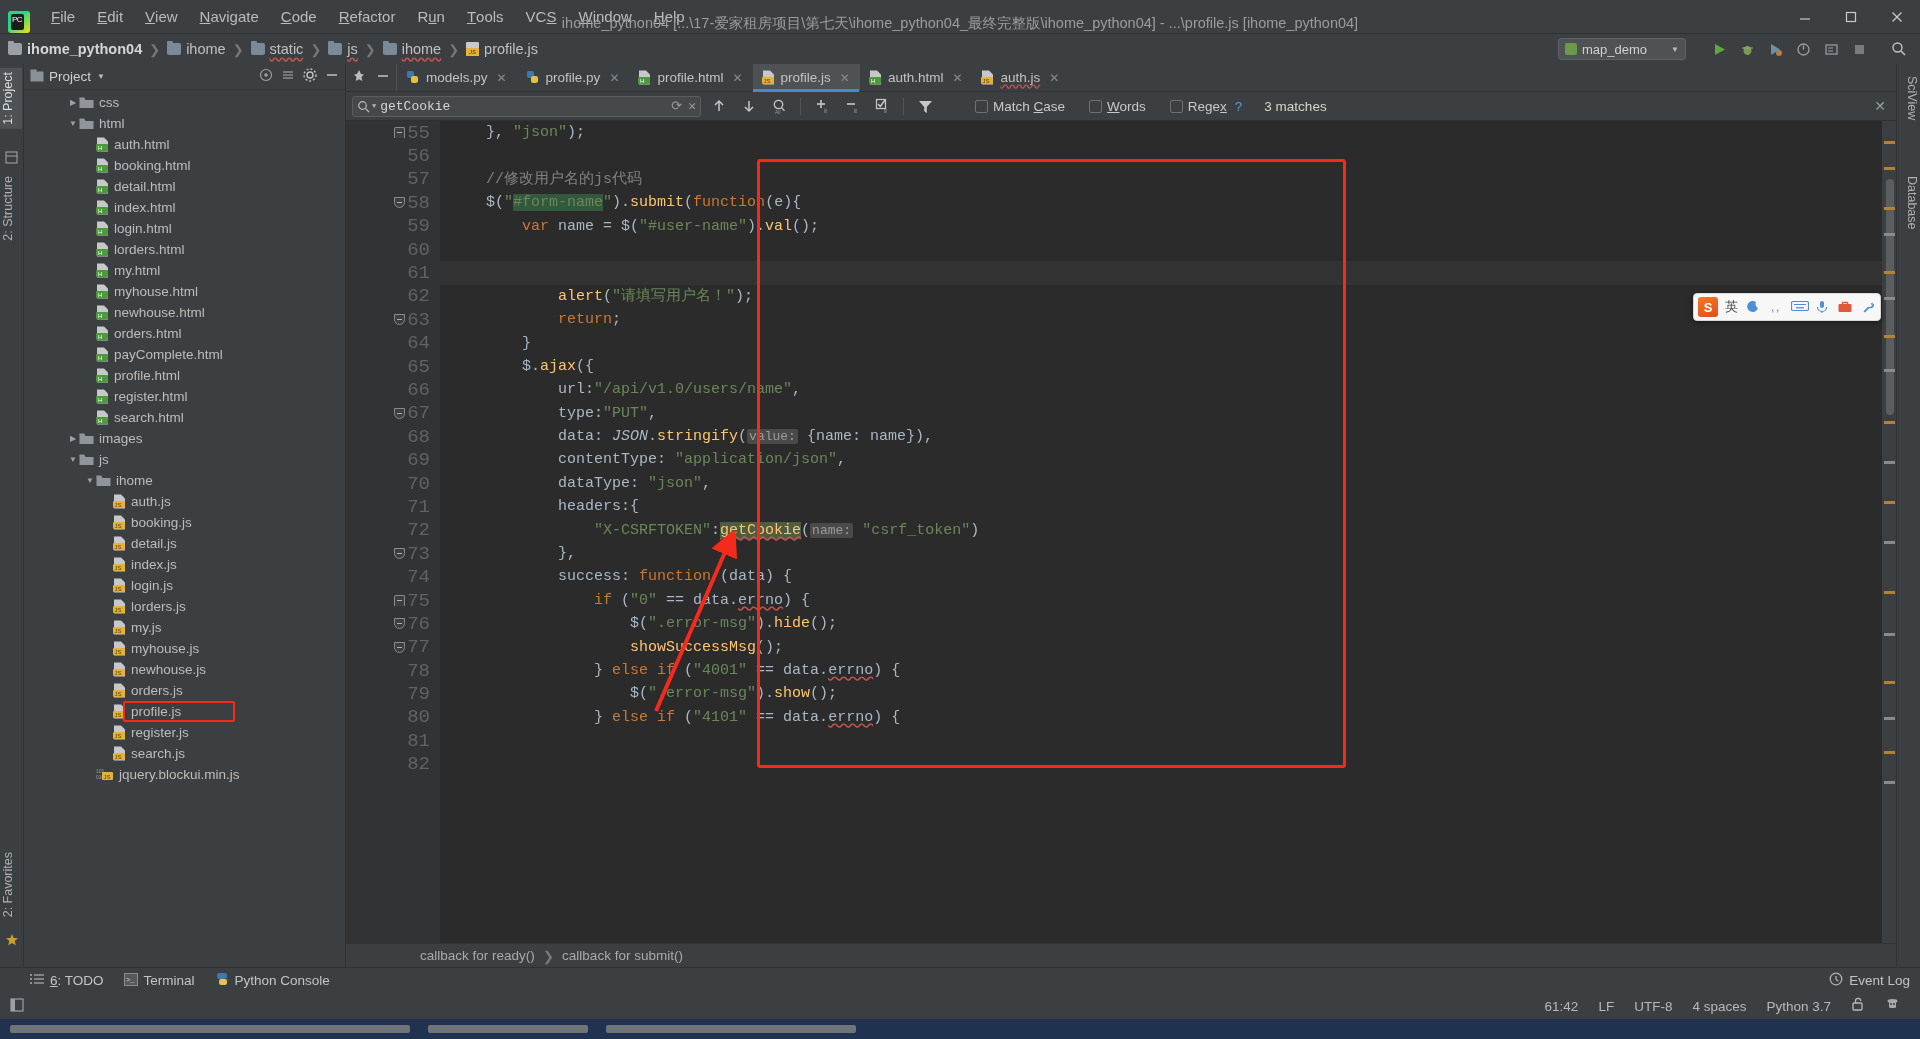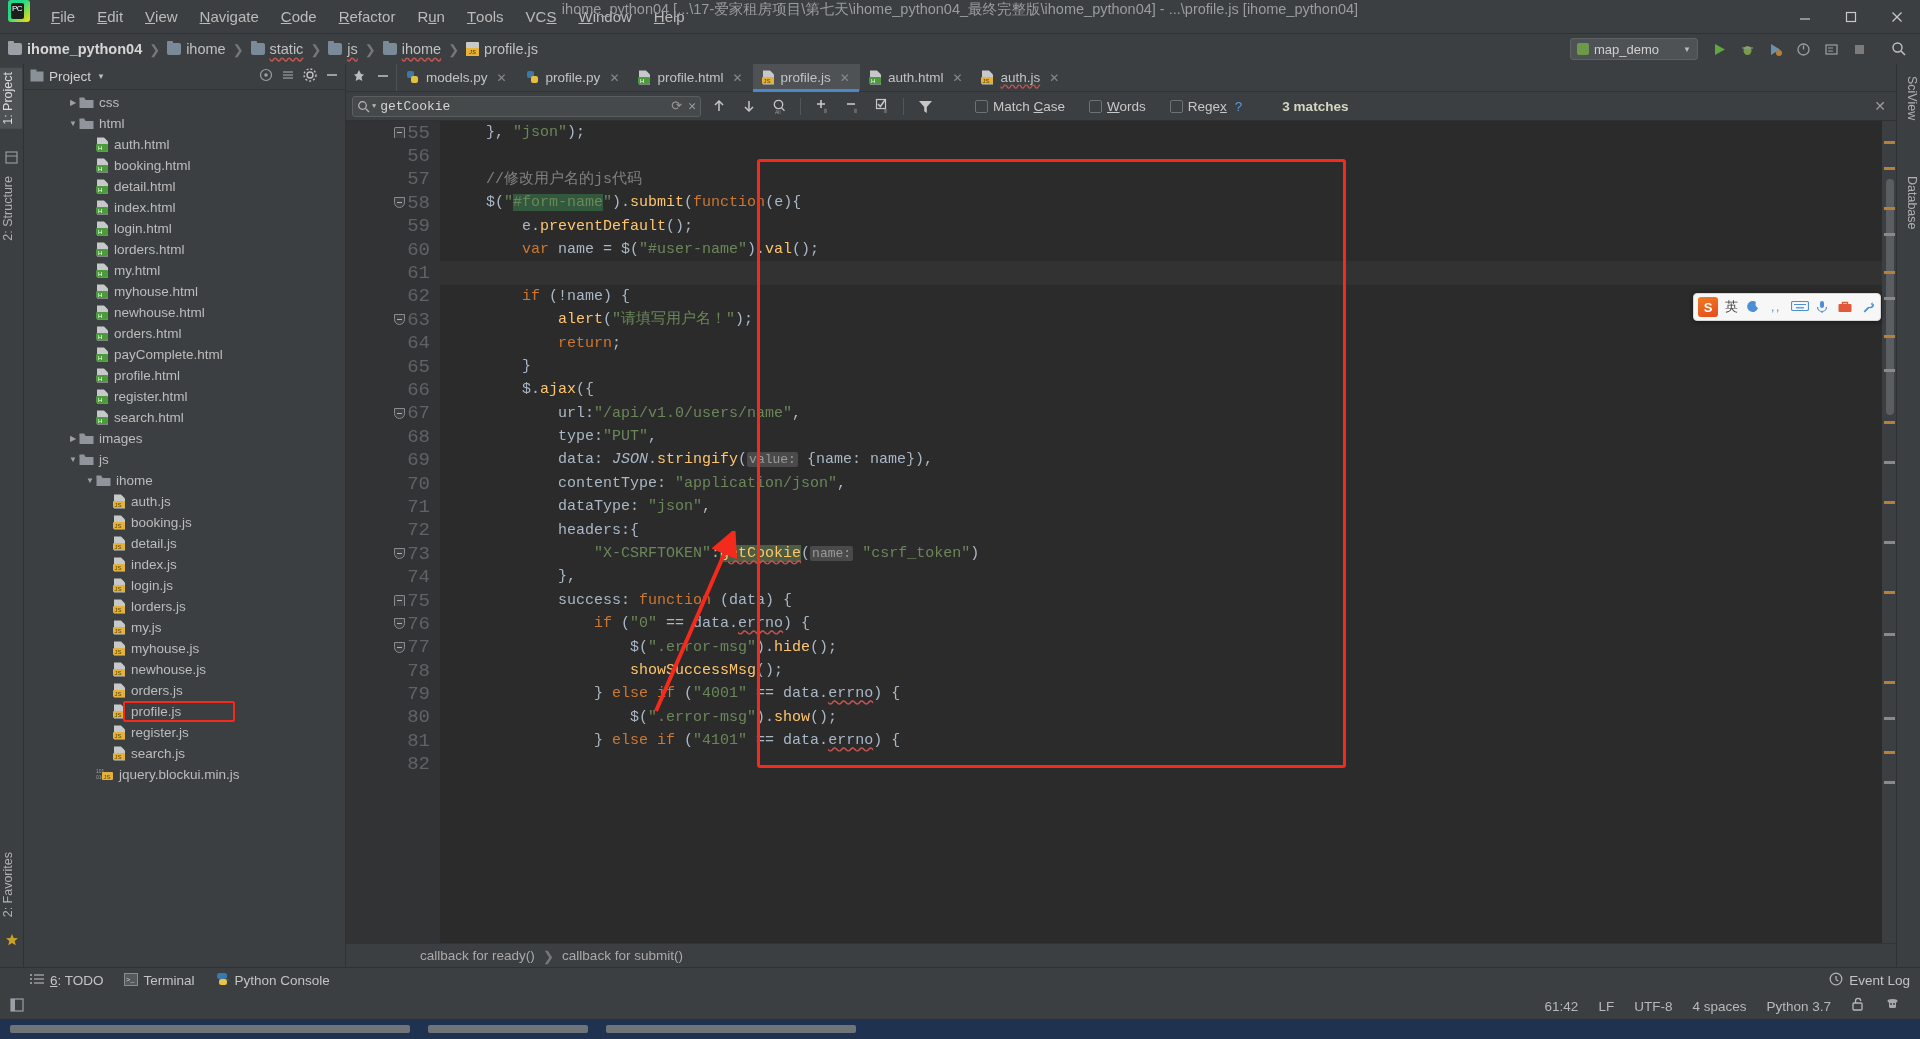--- a/index.html
+++ b/index.html
@@ -6,21 +6,21 @@
   html,body{
     width:1920px; height:1039px; overflow:hidden;
     background:#3c3f41;
     font-family:"Liberation Sans", sans-serif;
     -webkit-font-smoothing:antialiased;
   }
   .app{ position:relative; width:1920px; height:1039px; display:flex; flex-direction:column; }
 
   
   .titlebar{
-    height:34px; background:#3c3f41; display:flex; align-items:flex-start;
+    height:34px; background:#3c3f41; display:flex; align-items:flex-end;
     flex:0 0 34px; position:relative; border-bottom:1px solid #2f3133;
   }
   .logo{
     width:22px;height:22px;margin-left:8px;margin-right:10px;border-radius:3px;
     background:linear-gradient(135deg,#21d789 0%,#21d789 38%,#ffe000 100%);
     position:relative; flex:0 0 22px;
   }
   .logo:after{
     content:""; position:absolute; left:3px; top:3px; width:13px;height:16px;
     background:#1d1d1d; border-radius:2px;
@@ -61,21 +61,21 @@
     width:13px;height:14px;background:#c9c9c9;border-radius:1px;position:relative;display:inline-block;
   }
   .js-ic:after{
     content:"JS"; position:absolute; left:0; bottom:0; width:13px; height:8px; background:#e8b339;
     font-size:6px; color:#4a3800; line-height:8px; text-align:center; font-family:"Liberation Sans",sans-serif;
   }
 
   .nav-right{ margin-left:auto; display:flex; align-items:center; padding-right:8px; gap:2px;}
   .run-config{
     height:22px; min-width:128px; background:#4e5254; border:1px solid #5e6264; border-radius:3px;
-    display:flex; align-items:center; padding:0 6px; color:#d0d0d0; font-size:13px; margin-right:6px;
+    display:flex; align-items:center; padding:0 6px; color:#d0d0d0; font-size:13px; margin-right:18px;
   }
   .run-config .rc-ic{ width:12px;height:12px;background:#6b9b4a;border-radius:2px;margin-right:5px;}
   .run-config .caret{ margin-left:auto; font-size:8px; color:#bbb; }
   .tb-btn{ width:26px;height:26px; display:flex;align-items:center;justify-content:center;border-radius:3px;}
 
   
   .main{ flex:1; display:flex; min-height:0; }
 
   
   .lstrip{ width:24px; background:#3c3f41; flex:0 0 24px; position:relative; border-right:1px solid #2f3133;}
@@ -146,21 +146,21 @@
   .find-input .mag{ margin-right:2px; display:flex; align-items:center;}
   .find-input .val{ flex:1; margin-left:4px; }
   .find-input .hist{ color:#9a9a9a; font-size:13px; margin-right:6px;}
   .find-input .clr{ color:#9a9a9a; font-size:13px; }
   .fsep{ width:1px; height:17px; background:#545759; margin:0 3px;}
   .fbtn{ width:24px; height:23px; display:flex;align-items:center;justify-content:center; border-radius:3px;}
   .fcheck{ display:flex; align-items:center; gap:5px; color:#c8c8c8; font-size:13.5px; margin-left:6px;}
   .cbox{ width:13px;height:13px;border:1px solid #6e7173; background:#3c3f41; border-radius:2px;}
   .fcheck .u{ text-decoration:underline; }
   .help-q{ color:#5a9bd5; font-size:13.5px; margin-left:3px;}
-  .matches{ color:#d6d6c2; font-size:13.5px; font-weight:bold; margin-left:34px;}
+  .matches{ color:#d6d6c2; font-size:13.5px; font-weight:normal; margin-left:16px;}
   .findbar .close-find{ margin-left:auto; color:#9a9a9a; font-size:14px; padding-right:4px;}
 
   
   .ebody{ flex:1; display:flex; min-height:0; position:relative; background:#2b2b2b;}
   .gutter{
     width:94px; flex:0 0 94px; background:#313335; position:relative;
     font-family:"Liberation Mono", monospace; font-size:19px; color:#606366;
   }
   .gline{ height:23.4px; display:flex; align-items:center; justify-content:flex-end; padding-right:10px; }
   .foldcol{ position:absolute; right:26px; top:0; width:20px; height:100%;}
@@ -1041,21 +1041,20 @@
               <div class="fold closeb" style="top: 497.4px;"></div>
               <div class="fold closeb" style="top: 520.8px;"></div>
             </div>
         </div>
         <div class="codearea" id="code-host">
           <div class="caret-line" style="top:140.4px"></div>
         <div class="cline">    }, <span class="str">"json"</span>);</div>
             <div class="cline">&nbsp;</div>
             <div class="cline">    <span class="cmt">//修改用户名的js代码</span></div>
             <div class="cline">    $(<span class="str">"</span><span class="str hl">#form-name</span><span class="str">"</span>).<span class="fn">submit</span>(<span class="kw">function</span>(e){</div>
-            <div class="cline">        e.<span class="fn">preventDefault</span>();</div>
             <div class="cline">        <span class="kw">var</span> name = $(<span class="str">"#user-name"</span>).<span class="fn">val</span>();</div>
             <div class="cline">&nbsp;</div>
             <div class="cline">        <span class="kw">if</span> (!name) {</div>
             <div class="cline">            <span class="fn">alert</span>(<span class="str">"请填写用户名！"</span>);</div>
             <div class="cline">            <span class="kw">return</span>;</div>
             <div class="cline">        }</div>
             <div class="cline">        $.<span class="fn">ajax</span>({</div>
             <div class="cline">            url:<span class="str">"/api/v1.0/users/name"</span>,</div>
             <div class="cline">            type:<span class="str">"PUT"</span>,</div>
             <div class="cline">            data: <span class="cls">JSON</span>.<span class="fn">stringify</span>(<span class="param">value:</span> {name: name}),</div>

